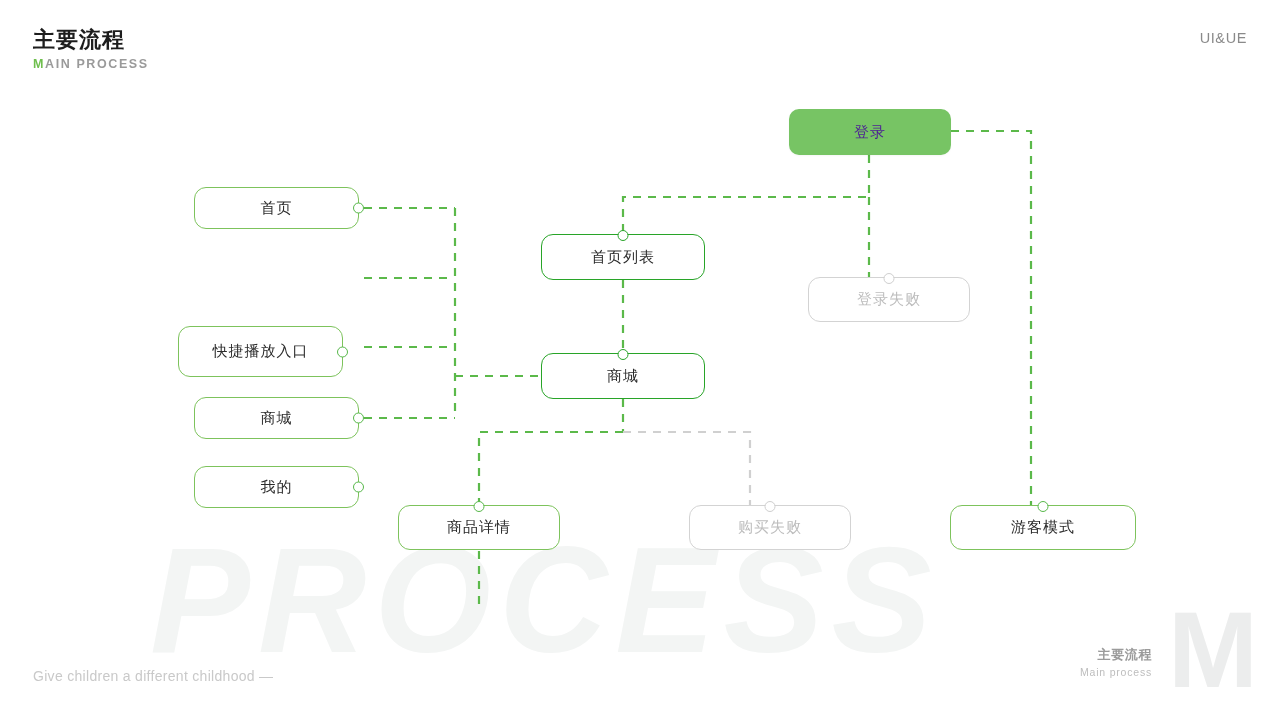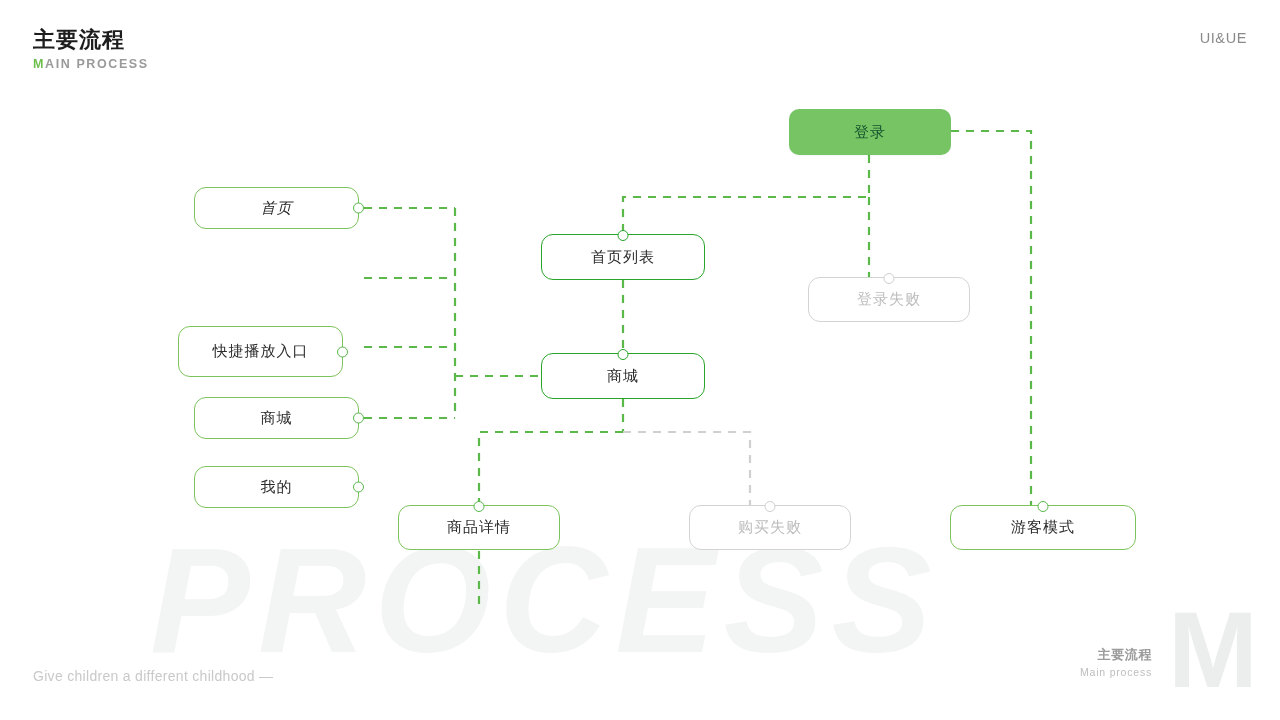--- a/index.html
+++ b/index.html
@@ -133,21 +133,21 @@
     border: 1.6px solid #7dc35c;
     color: #2b2b2b;
   }
   .node.strong {
     border: 1.6px solid #28a428;
     color: #2b2b2b;
   }
   .node.filled {
     border: none;
     background: #77c464;
-    color: #14532d;
+    color: #4c1d95;
     border-radius: 10px;
     box-shadow: 0 1px 2px rgba(0,0,0,0.04);
   }
   .node.muted {
     border: 1.4px solid #d3d3d3;
     color: #bdbdbd;
     margin-left: 20px;
   }
 
   
@@ -258,21 +258,21 @@
     <span class="port gray top"></span>
     <span>购买失败</span>
   </div>
 
   <div class="node light" style="left:950px; top:505px; width:186px; height:45px;">
     <span class="port green top"></span>
     <span>游客模式</span>
   </div>
 
 
-  <div class="node light" style="left:194px; top:187px; width:165px; height:42px;font-style:italic;">
+  <div class="node light" style="left:194px; top:187px; width:165px; height:42px;">
     <span class="port green right"></span>
     <span>首页</span>
   </div>
 
 
   <div class="node light" style="left:178px; top:326px; width:165px; height:51px;font-family:Liberation Serif, serif;">
     <span class="port green right"></span>
     <span>快捷播放入口</span>
   </div>
 

